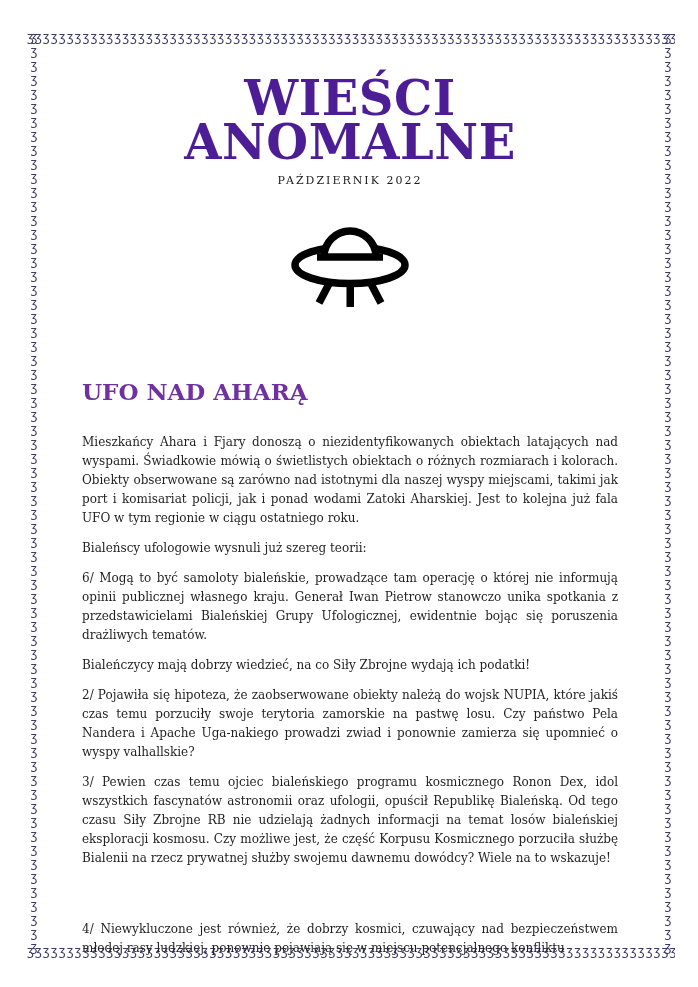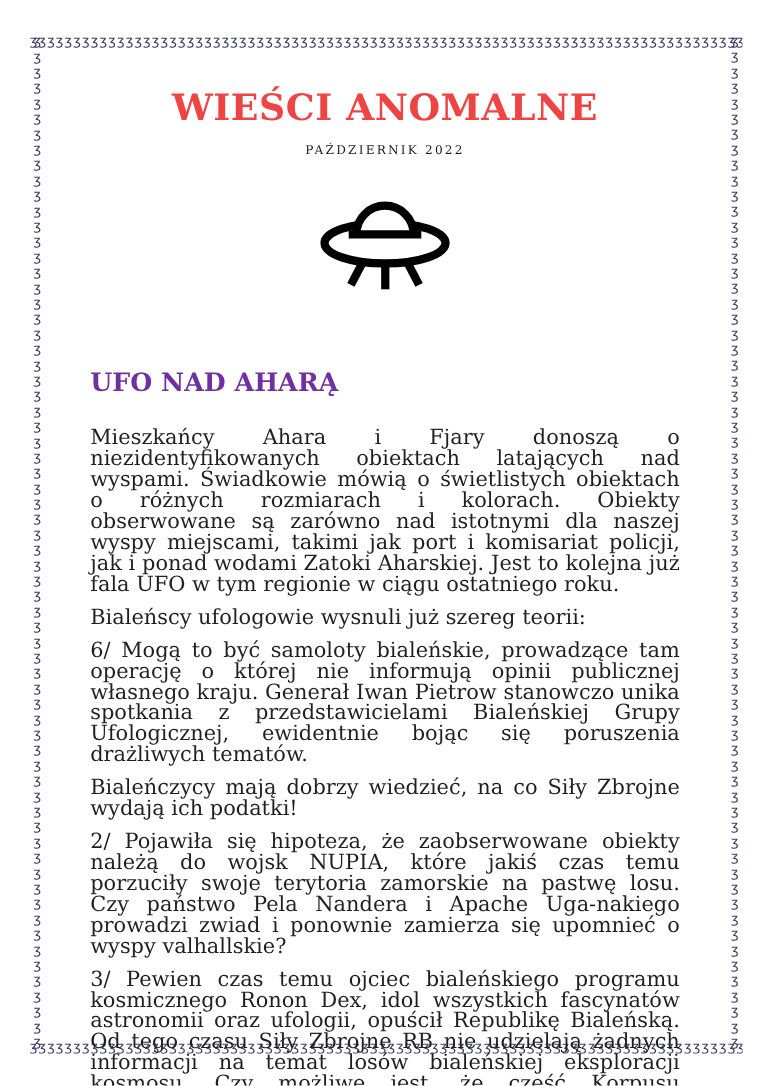--- a/index.html
+++ b/index.html
@@ -56,25 +56,25 @@
   .content {
     position: absolute;
     left: 82px;
     right: 80px;
     top: 0;
   }
   .title {
     margin: 0;
     padding-top: 76px;
     text-align: center;
-    font-size: 33px;
+    font-size: 48px;
     line-height: 44px;
     font-weight: bold;
     letter-spacing: 0.5px;
-    color: #ef4444;
+    color: #4c1d95;
   }
   .subtitle {
     margin-top: 10px;
     text-align: center;
     font-size: 11px;
     letter-spacing: 2px;
     color: #1a1a1a;
   }
   .icon-wrap {
     margin-top: 34px;
@@ -85,21 +85,21 @@
     font-size: 23px;
     line-height: 30px;
     font-weight: bold;
     color: #7030a0;
   }
   .body-copy {
     margin-top: 26px;
   }
   .para {
     margin: 0 0 11px 0;
-    font-size: 19px;
+    font-size: 12px;
     line-height: 19px;
     text-align: justify;
     color: #1f1f1f;
   }
   .gap-before {
     margin-top: 52px;
   }
 </style>
 </head>
 <body>

